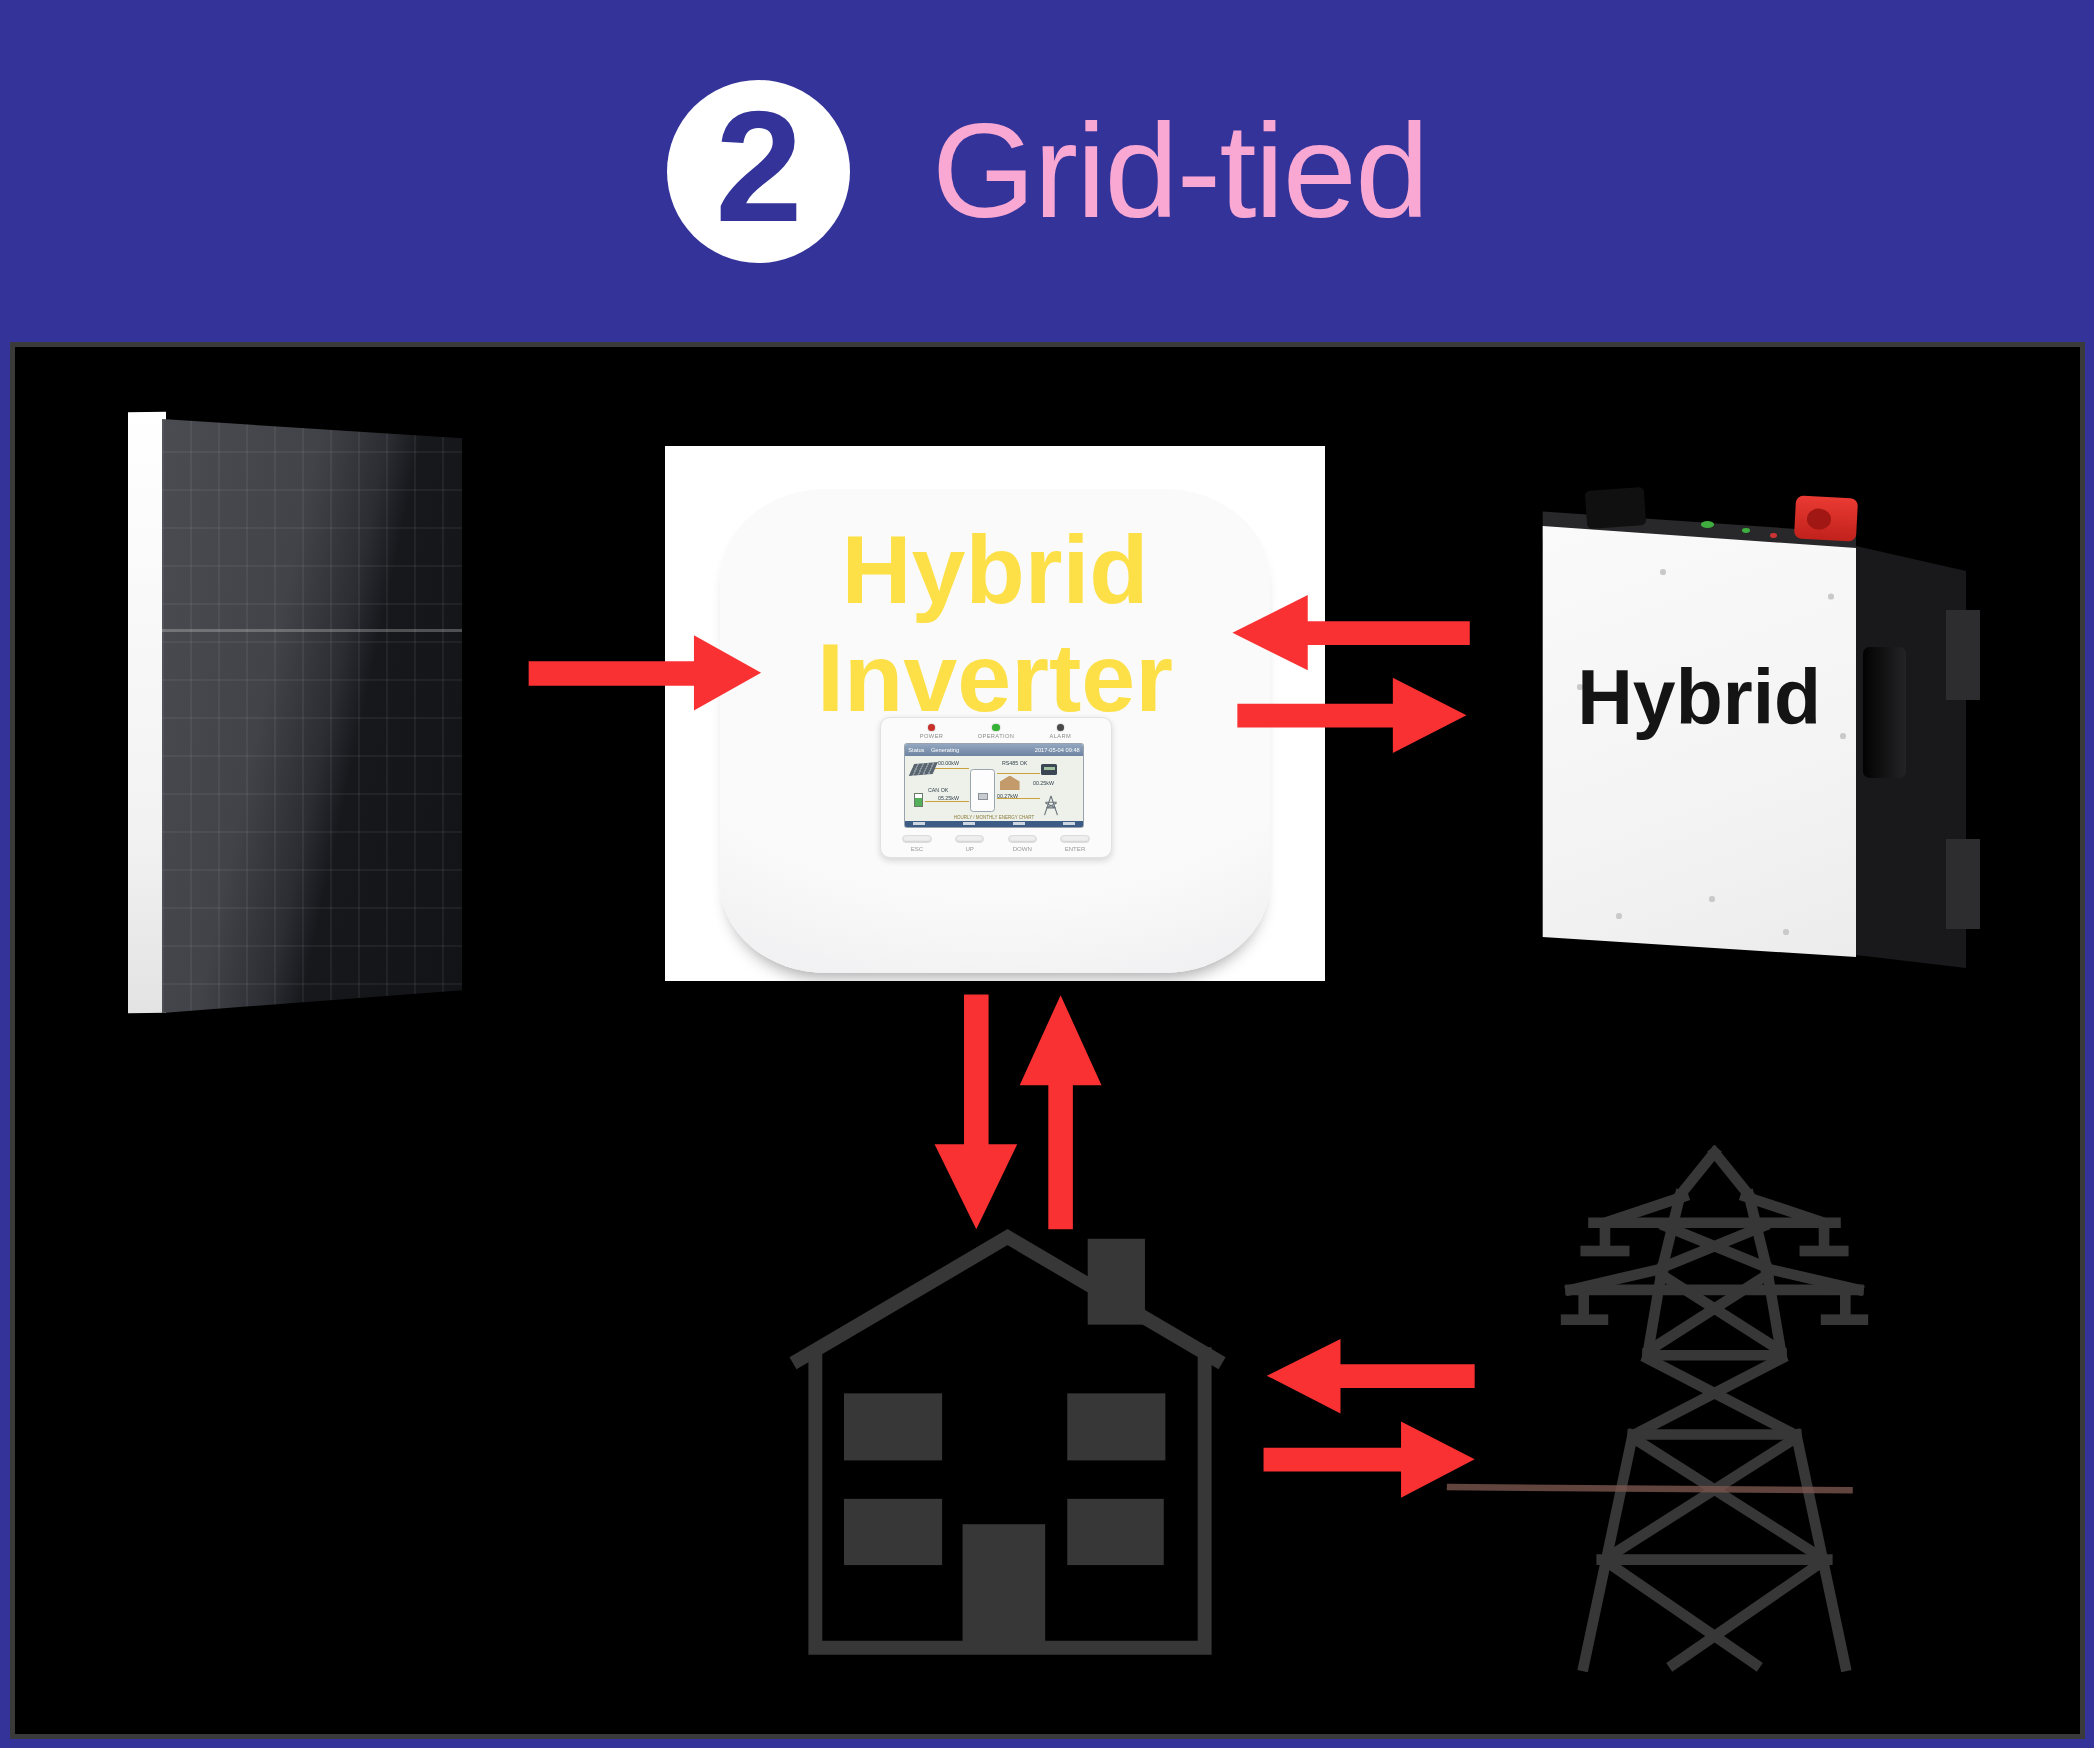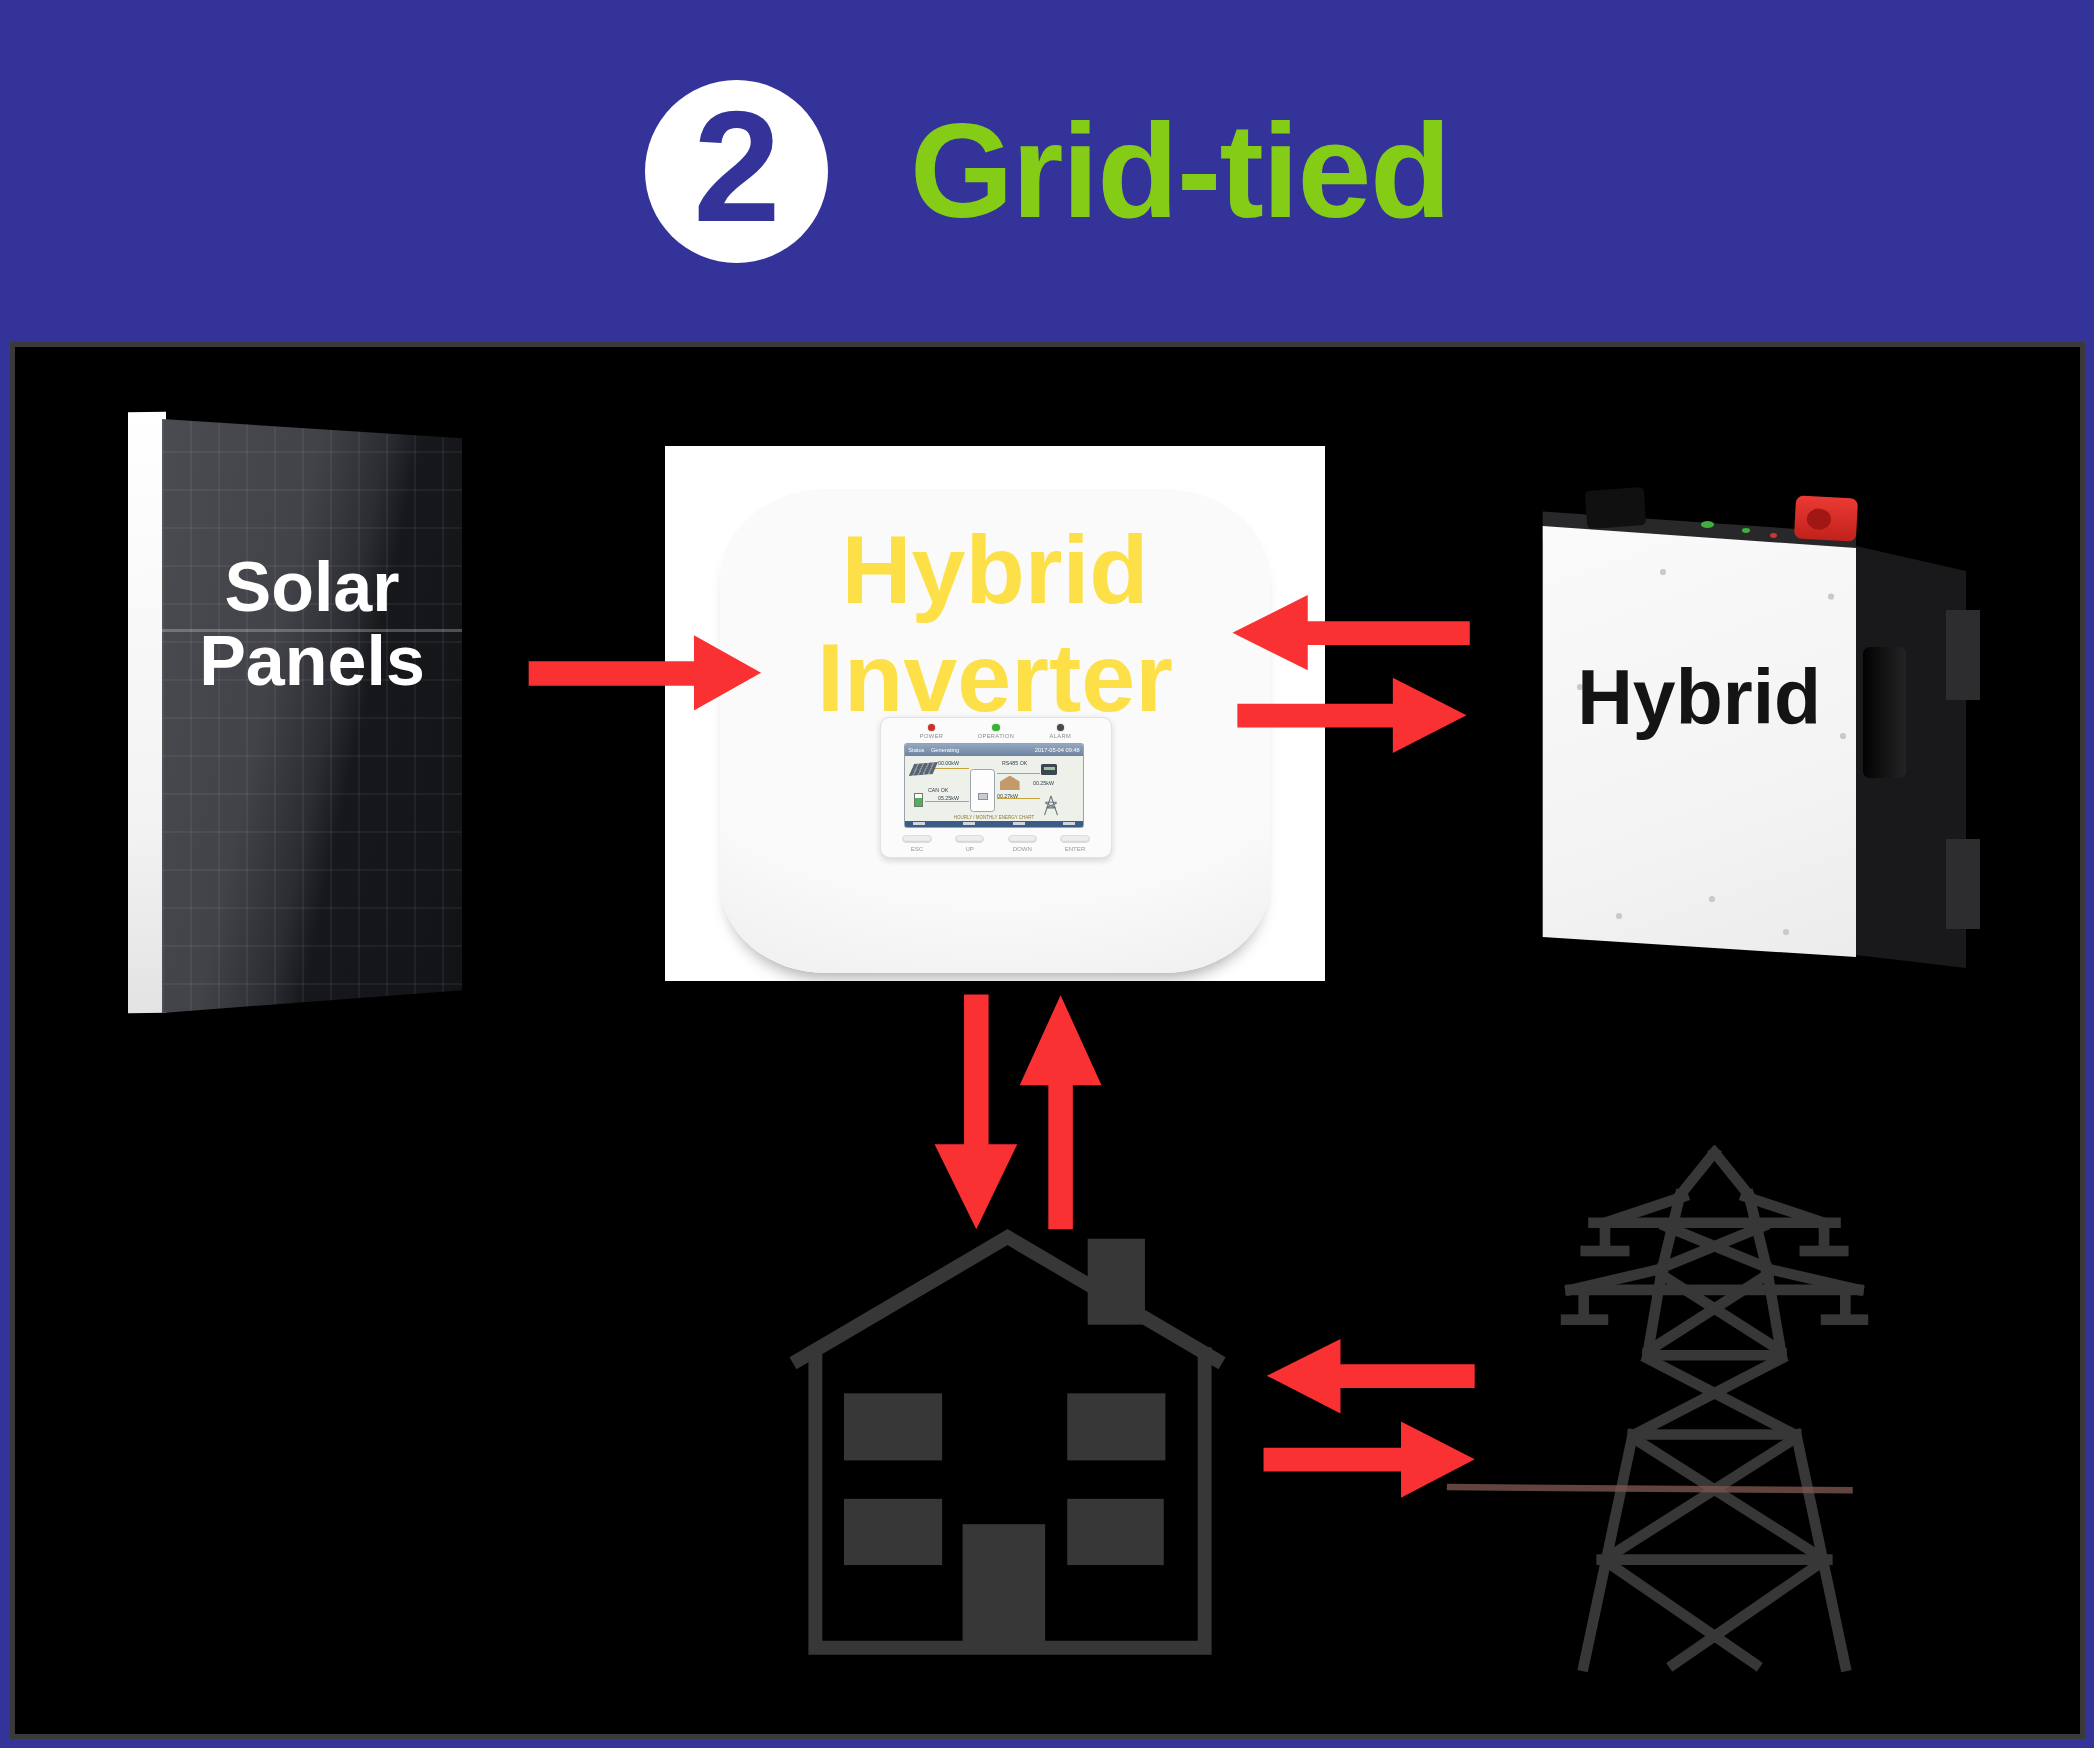--- a/index.html
+++ b/index.html
@@ -8,21 +8,21 @@
     position:relative;width:2095px;height:1749px;overflow:hidden;
     background:var(--banner-blue,#333399);
     font-family:"Liberation Sans","DejaVu Sans",sans-serif;
   }
   
   #header{position:absolute;left:0;top:0;width:2095px;height:342px;
     display:flex;align-items:center;justify-content:center;gap:75px;}
   .badge{width:183px;height:183px;border-radius:50%;background:#ffffff;
     display:flex;align-items:center;justify-content:center;margin-right:6.5px;}
   .badge span{font-size:157px;font-weight:bold;color:var(--banner-blue,#333399);line-height:1;transform:translateY(-4.9px);}
-  .page-title{font-size:133px;font-weight:bold;color:#84cc16;letter-spacing:-1.6px;}
+  .page-title{font-size:133px;font-weight:normal;color:#f9a8d4;letter-spacing:-1.6px;}
   
   #panel{position:absolute;left:9.8px;top:342px;width:2075px;height:1397px;
     background:#000;border:5.7px solid var(--border-gray,#3b3a3a);}
   
   .solar-edge{position:absolute;left:128px;top:412px;width:38px;height:601px;
     background:linear-gradient(180deg,#ffffff 0%,#f2f2f2 70%,#e3e3e3 100%);
     transform:skewY(-1deg);}
   .solar-panel{position:absolute;left:162px;top:413px;width:300px;height:600px;
     clip-path:polygon(0 1%,100% 4.2%,100% 96.2%,0 100%);
     background:
@@ -120,24 +120,20 @@
     <div class="badge">
       <span>2</span>
     </div>
     <div class="page-title">Grid-tied</div>
   </div>
 
   <div id="panel"></div>
 
   <div class="solar-edge"></div>
   <div class="solar-panel"></div>
-  <div class="solar-label">
-    <span>Solar</span>
-    <span>Panels</span>
-  </div>
 
   <div class="photo-box"></div>
   <div class="inv-body"></div>
   <div class="inv-label">
     <span>Hybrid</span>
     <span>Inverter</span>
   </div>
   <div class="bezel">
     <div class="leds-row">
       <div class="led-item">

